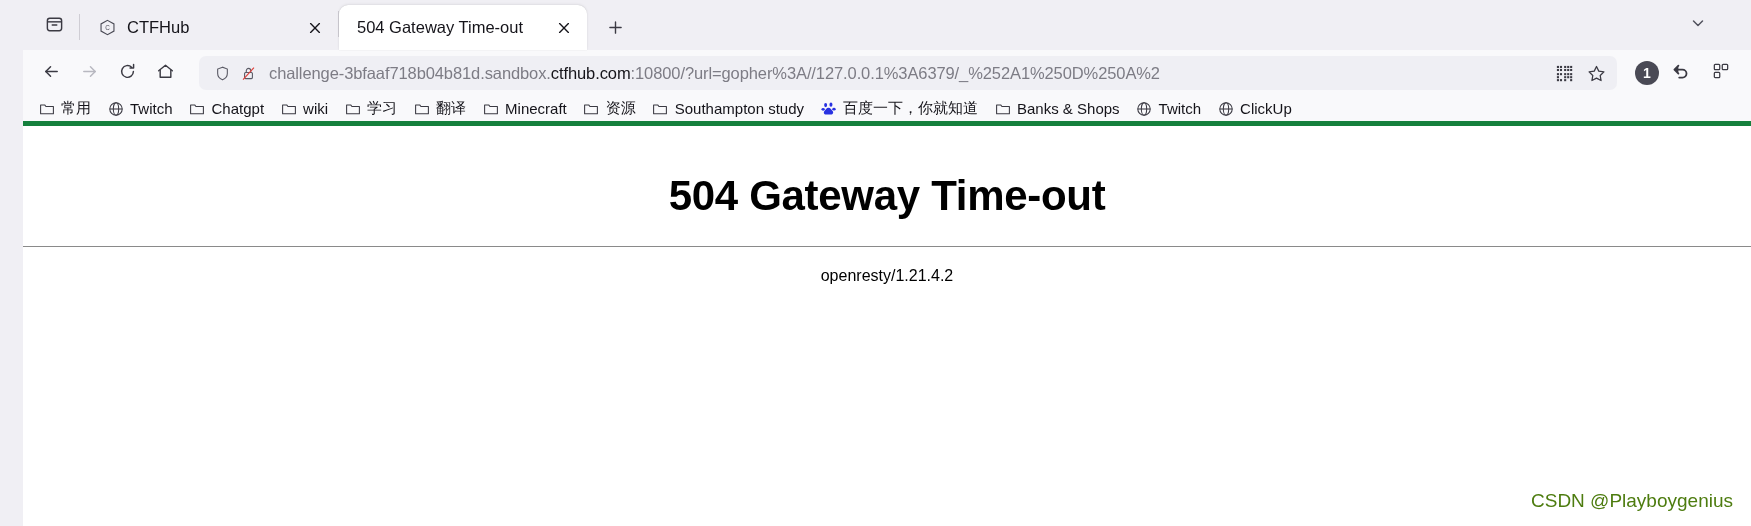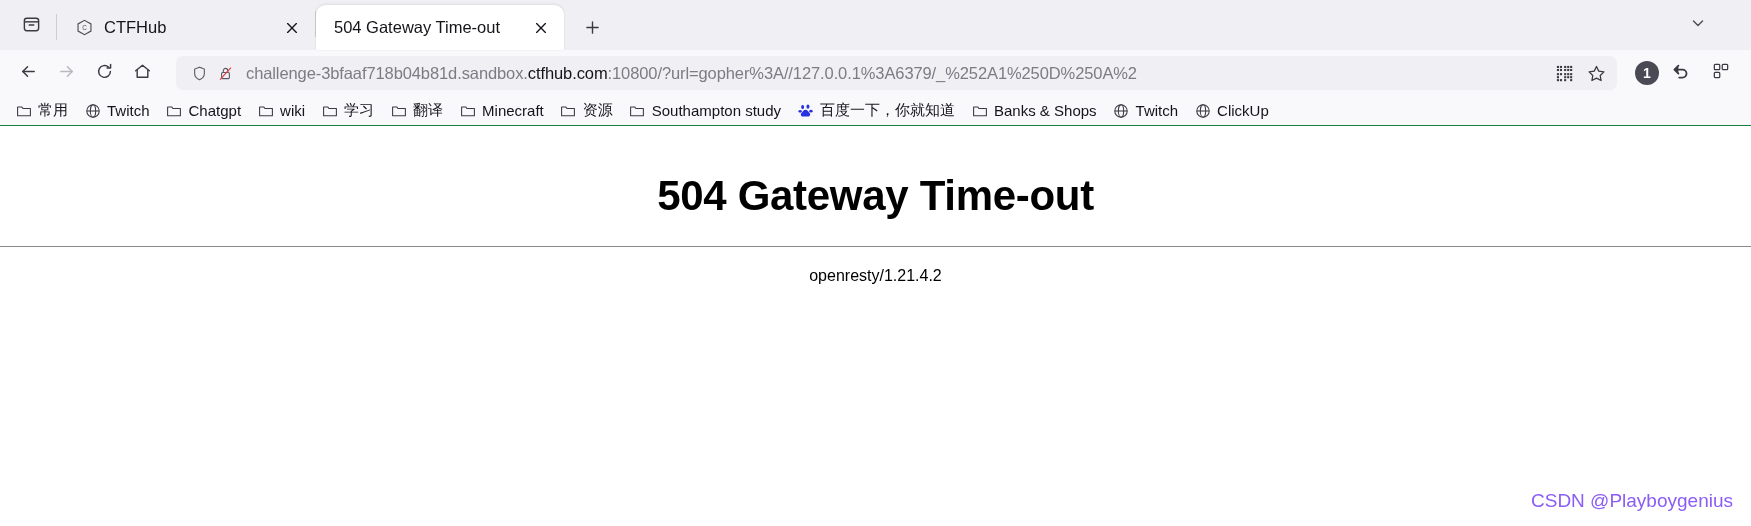--- a/index.html
+++ b/index.html
@@ -11,20 +11,21 @@
     background: #ffffff;
   }
 
   
   .browser {
     width: 1751px;
     height: 526px;
     display: flex;
     flex-direction: column;
     background: #f0eff4;
+    padding-left: 23px;
   }
 
   
   .tab-strip {
     height: 50px;
     background: #f0eff4;
     display: flex;
     align-items: flex-end;
     padding: 0 0 0 8px;
     position: relative;
@@ -165,21 +166,21 @@
 
   
   .bookmarks-bar {
     height: 30px;
     flex: 0 0 30px;
     background: #f9f9fb;
     display: flex;
     align-items: center;
     padding: 0 8px;
     gap: 2px;
-    border-bottom: 1px solid #15803d;
+    border-bottom: 5px solid #15803d;
     overflow: hidden;
   }
   .bm {
     display: flex;
     align-items: center;
     gap: 6px;
     padding: 3px 7px;
     border-radius: 4px;
     font-size: 15px;
     color: #15141a;
@@ -214,21 +215,21 @@
     text-align: center;
     font-size: 16px;
     color: #000000;
     margin-top: 20px;
   }
   .watermark {
     position: absolute;
     right: 18px;
     bottom: 14px;
     font-size: 19px;
-    color: #8b5cf6;
+    color: #4d7c0f;
     white-space: nowrap;
   }
 </style>
 </head>
 <body>
 
 <div class="browser">
 
   <div class="tab-strip">
 

